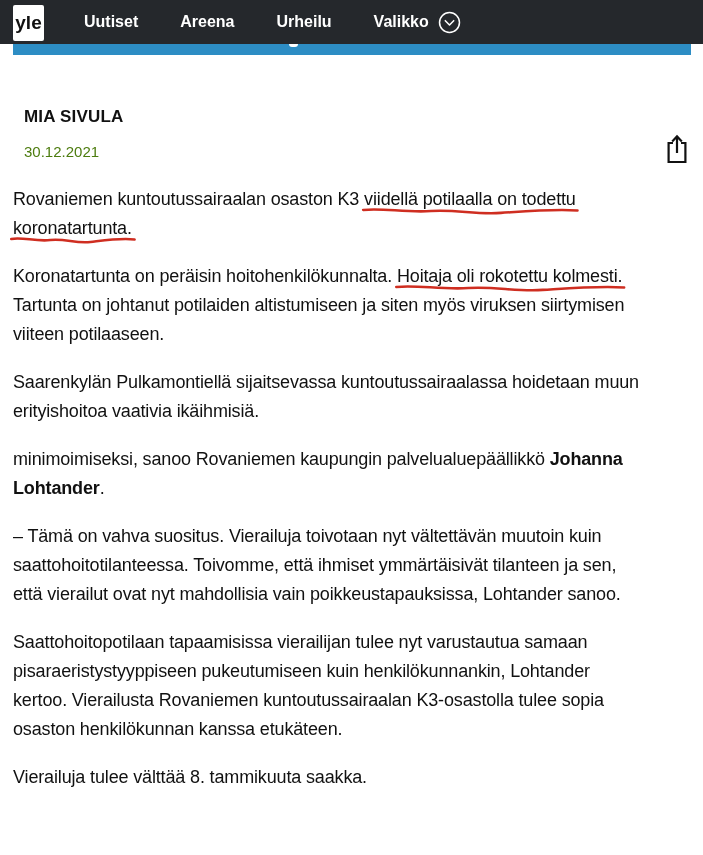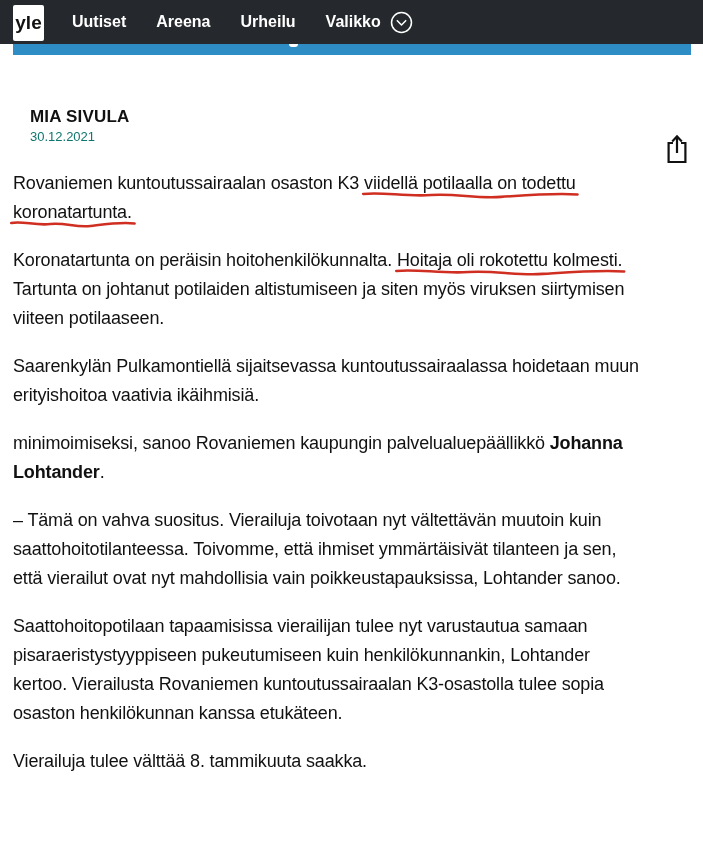--- a/index.html
+++ b/index.html
@@ -7,21 +7,21 @@
   body {
     width:703px; height:855px; position:relative; overflow:hidden;
     font-family:"Liberation Sans","DejaVu Sans",sans-serif;
     color:#111;
   }
 
   
   .topnav {
     height:44px; background:#25282c;
     display:flex; align-items:center;
-    padding-left:13px; gap:30px;
+    padding-left:13px; gap:42px;
   }
   .logo {
     width:31px; height:36px; background:#fff; border-radius:2px;
     display:flex; align-items:center; justify-content:center;
     margin-top:2px; margin-right:-2px;
     font-size:19px; font-weight:700; color:#111; cursor:pointer;
     text-decoration:none;
   }
   .navitem {
     color:#fff; font-size:16px; font-weight:700; text-decoration:none;
@@ -33,26 +33,26 @@
   .strip {
     margin-left:13px; width:678px; height:11px;
     background:#2d8dc4; position:relative;
   }
   .speck {
     position:absolute; left:276px; top:0; width:9px; height:3px;
     background:#fff; border-radius:0 0 4px 4px;
   }
 
   
-  .article-header { padding:0 30px; position:relative; }
+  .article-header { padding:0 24px; position:relative; }
   .author {
     margin-top:53px; font-size:17px; font-weight:700;
     letter-spacing:0.2px; color:#111; line-height:1;
   }
-  .date { margin-top:4px; font-size:13px; color:#0f766e; line-height:1.2; }
+  .date { margin-top:18px; font-size:15px; color:#4d7c0f; line-height:1.2; }
   .share {
     position:absolute; right:13px; top:25px;
     background:none; border:none; cursor:pointer; padding:0;
   }
   .share svg { display:block; }
 
   
   .article-body { padding:0 13px; margin-top:24px; }
   .para {
     margin:0 0 19px; font-size:18px; line-height:29px;

